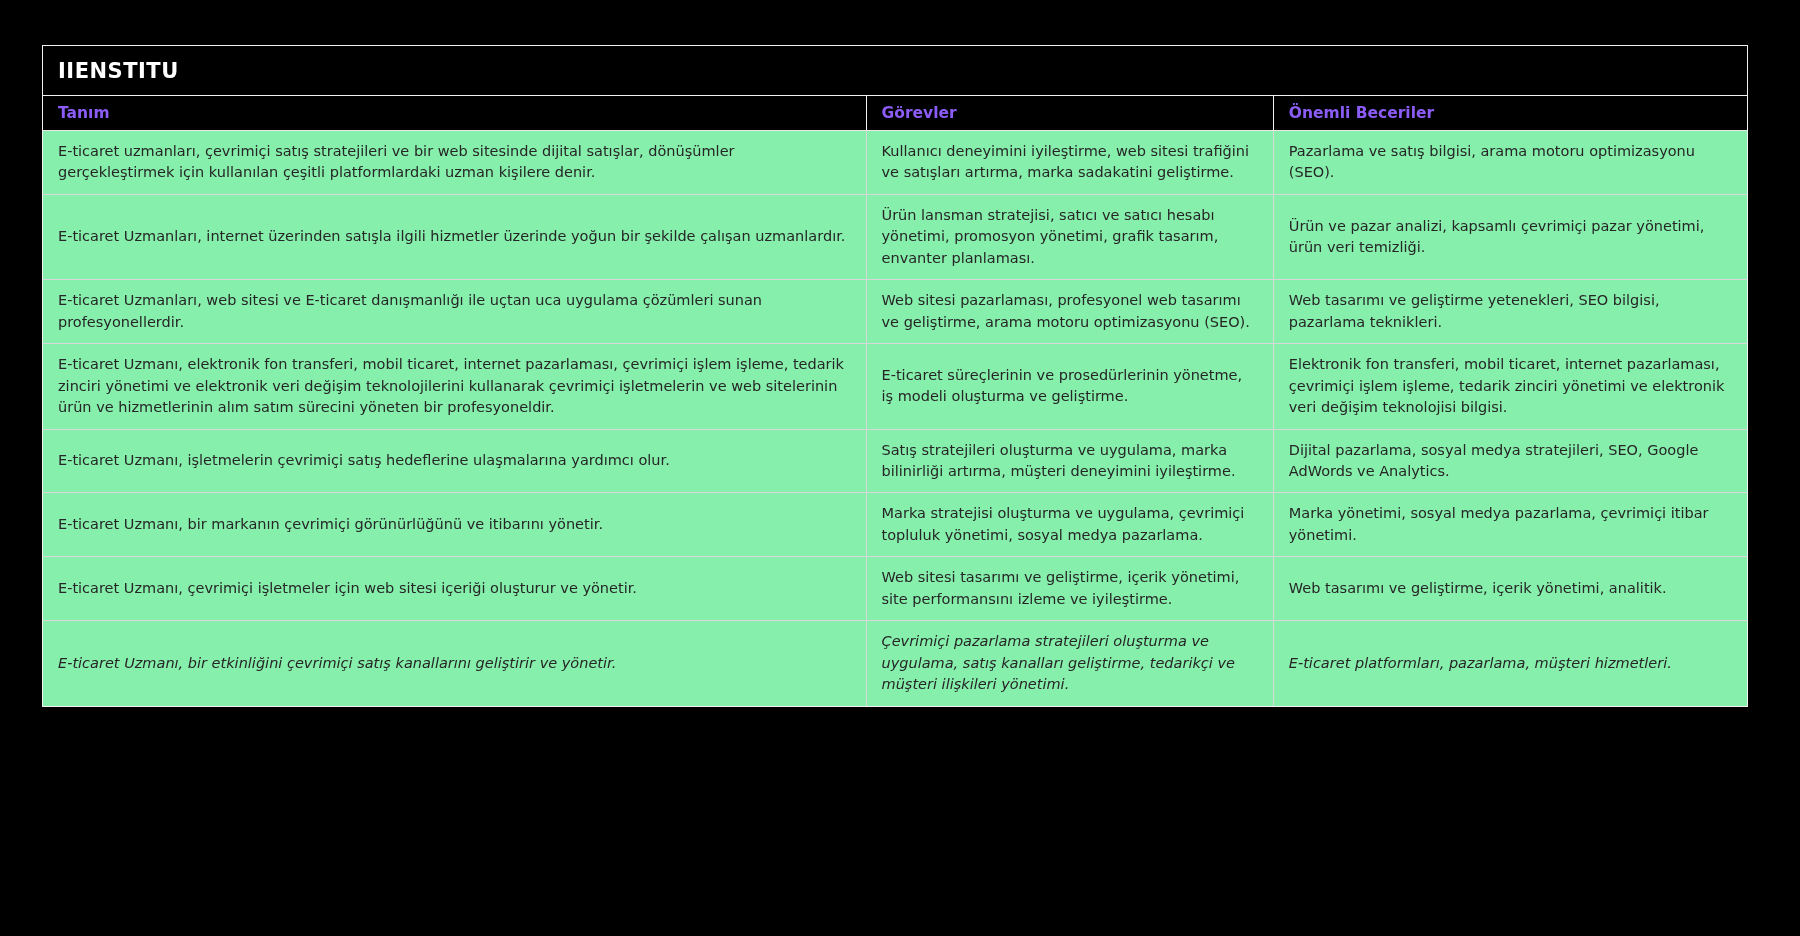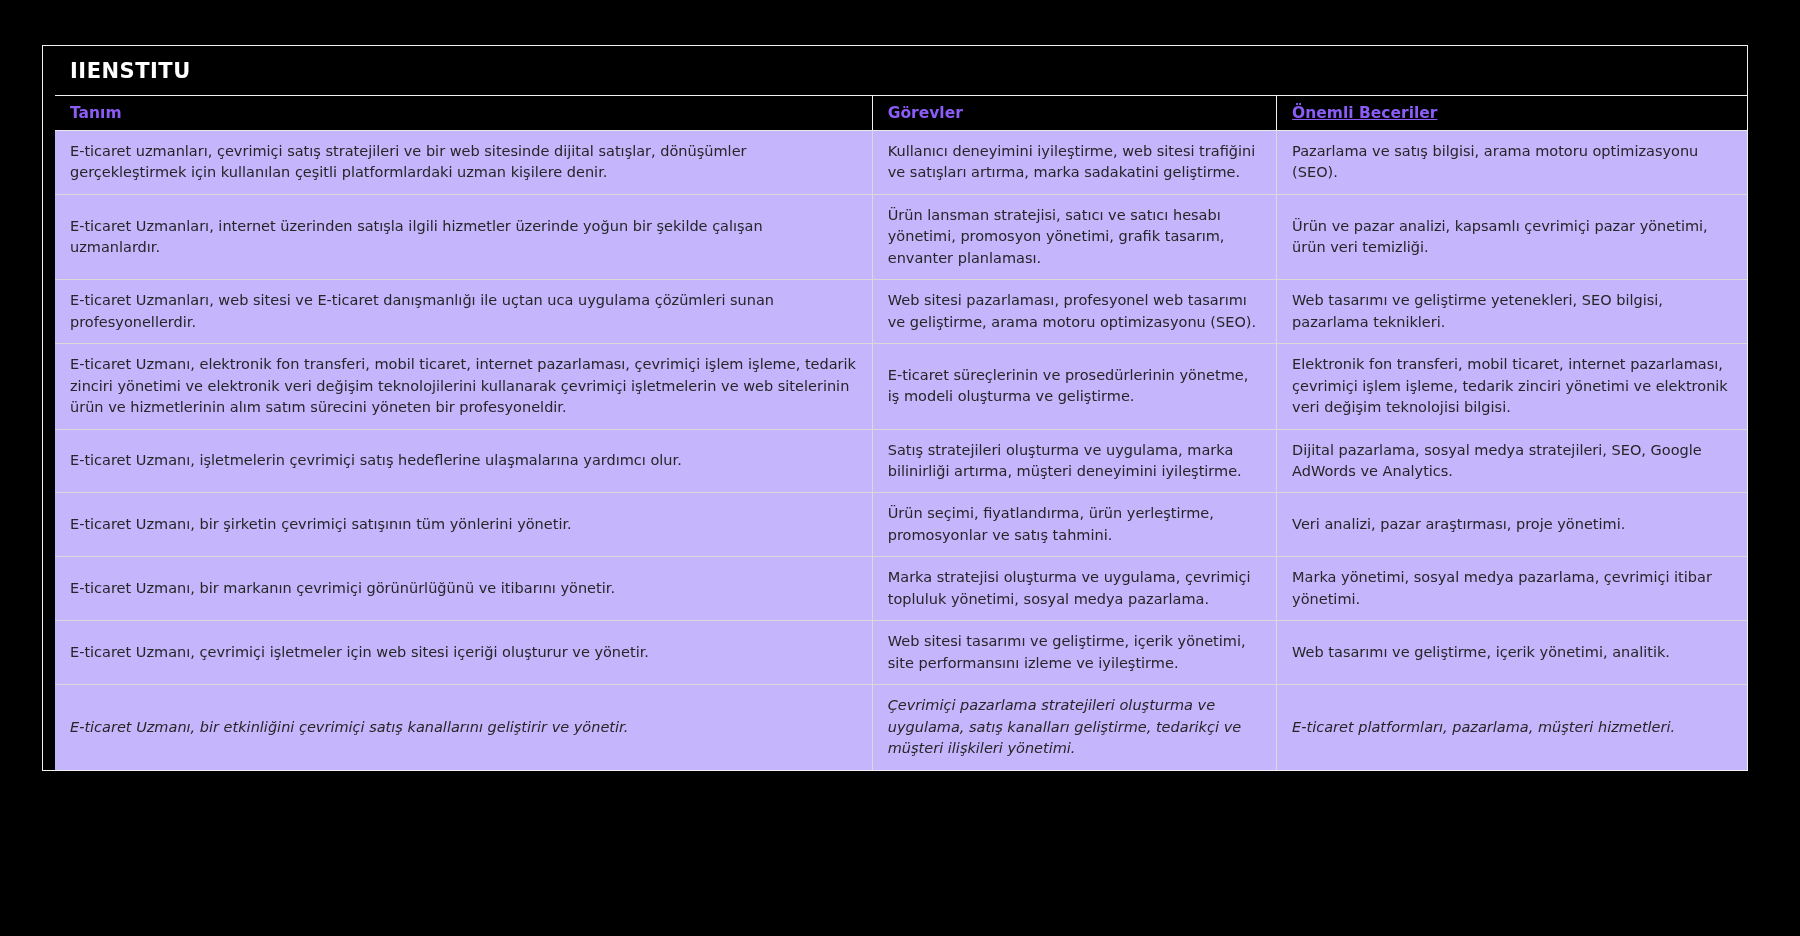--- a/index.html
+++ b/index.html
@@ -15,21 +15,20 @@
     font-family: "DejaVu Sans", "Liberation Sans", sans-serif;
   }
   .panel {
     position: absolute;
     left: 42px;
     top: 45px;
     width: 1706px;
     border: 1px solid #f2f2f2;
     background: #000000;
     box-sizing: border-box;
-    padding-left: 12px;
   }
   .panel-title {
     background: #000000;
     color: #ffffff;
     font-size: 21px;
     font-weight: bold;
     letter-spacing: 0.5px;
     padding: 13px 15px 12px 15px;
     border-bottom: 1px solid #f2f2f2;
   }
@@ -44,23 +43,23 @@
   table.roles th {
     background: #000000;
     color: #8b5cf6;
     text-align: left;
     font-size: 15.5px;
     font-weight: bold;
     padding: 8px 15px;
     border-right: 1px solid #f2f2f2;
     border-bottom: 1px solid #e8e8e8;
   }
-  table.roles th:last-child { border-right: none; text-decoration: underline; }
+  table.roles th:last-child { border-right: none; }
   table.roles td {
-    background: #c4b5fd;
+    background: #86efac;
     color: #262626;
     font-size: 14.5px;
     line-height: 1.48;
     padding: 10px 15px;
     vertical-align: middle;
     border: 1px solid #d9d9d9;
   }
   table.roles tr td:first-child { border-left: none; }
   table.roles tr td:last-child { border-right: none; }
   table.roles tbody tr:last-child td { border-bottom: none; font-style: italic; }
@@ -103,25 +102,20 @@
         <td>E-ticaret Uzmanı, elektronik fon transferi, mobil ticaret, internet pazarlaması, çevrimiçi işlem işleme, tedarik zinciri yönetimi ve elektronik veri değişim teknolojilerini kullanarak çevrimiçi işletmelerin ve web sitelerinin ürün ve hizmetlerinin alım satım sürecini yöneten bir profesyoneldir.</td>
         <td>E-ticaret süreçlerinin ve prosedürlerinin yönetme, iş modeli oluşturma ve geliştirme.</td>
         <td>Elektronik fon transferi, mobil ticaret, internet pazarlaması, çevrimiçi işlem işleme, tedarik zinciri yönetimi ve elektronik veri değişim teknolojisi bilgisi.</td>
       </tr>
       <tr>
         <td>E-ticaret Uzmanı, işletmelerin çevrimiçi satış hedeflerine ulaşmalarına yardımcı olur.</td>
         <td>Satış stratejileri oluşturma ve uygulama, marka bilinirliği artırma, müşteri deneyimini iyileştirme.</td>
         <td>Dijital pazarlama, sosyal medya stratejileri, SEO, Google AdWords ve Analytics.</td>
       </tr>
       <tr>
-        <td>E-ticaret Uzmanı, bir şirketin çevrimiçi satışının tüm yönlerini yönetir.</td>
-        <td>Ürün seçimi, fiyatlandırma, ürün yerleştirme, promosyonlar ve satış tahmini.</td>
-        <td>Veri analizi, pazar araştırması, proje yönetimi.</td>
-      </tr>
-      <tr>
         <td>E-ticaret Uzmanı, bir markanın çevrimiçi görünürlüğünü ve itibarını yönetir.</td>
         <td>Marka stratejisi oluşturma ve uygulama, çevrimiçi topluluk yönetimi, sosyal medya pazarlama.</td>
         <td>Marka yönetimi, sosyal medya pazarlama, çevrimiçi itibar yönetimi.</td>
       </tr>
       <tr>
         <td>E-ticaret Uzmanı, çevrimiçi işletmeler için web sitesi içeriği oluşturur ve yönetir.</td>
         <td>Web sitesi tasarımı ve geliştirme, içerik yönetimi, site performansını izleme ve iyileştirme.</td>
         <td>Web tasarımı ve geliştirme, içerik yönetimi, analitik.</td>
       </tr>
       <tr>

